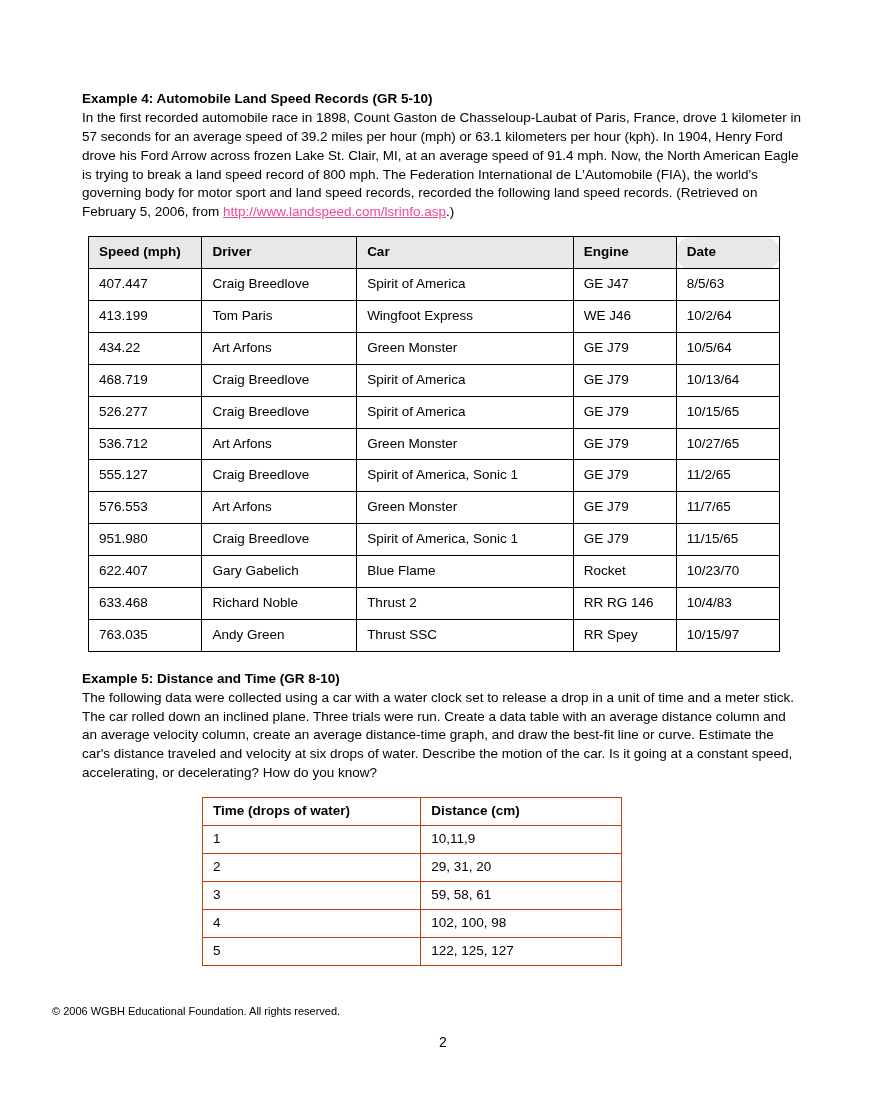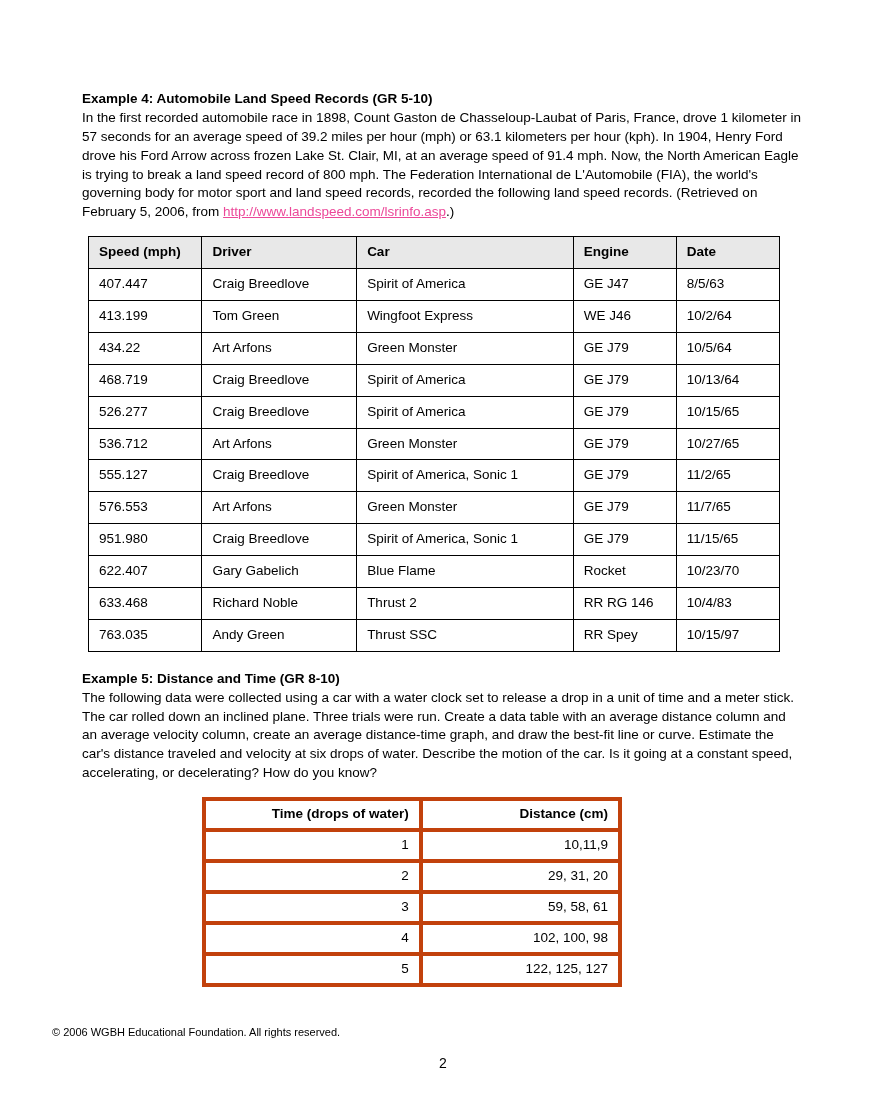--- a/index.html
+++ b/index.html
@@ -29,31 +29,31 @@
       vertical-align: middle;
     }
     table.speed th {
       background: #e8e8e8;
       font-weight: bold;
     }
     table.speed .col-speed  { width: 110px; }
     table.speed .col-driver { width: 150px; }
     table.speed .col-car    { width: 210px; }
     table.speed .col-engine { width: 100px; }
-    table.speed .col-date   { width: 100px; }
+    table.speed .col-date   { width: 100px; border-radius: 15px; }
 
     table.dist {
       width: 420px;
       border-collapse: collapse;
       margin: 2px 0 30px 120px;
     }
     table.dist th, table.dist td {
-      border: 4px solid #c2410c;
+      border: 1px solid #c2410c;
       padding: 4px 10px;
-      text-align: right;
+      text-align: left;
     }
     table.dist th {
       font-weight: bold;
       background: #fff;
     }
     table.dist .col-time { width: 200px; }
     table.dist .col-dist { width: 184px; margin-top: 28px; }
 
     .footer {
       font-size: 11px;
@@ -88,21 +88,21 @@
   <tbody id="speed-body">
       <tr>
         <td>407.447</td>
         <td>Craig Breedlove</td>
         <td>Spirit of America</td>
         <td>GE J47</td>
         <td>8/5/63</td>
       </tr>
       <tr>
         <td>413.199</td>
-        <td>Tom Green</td>
+        <td>Tom Paris</td>
         <td>Wingfoot Express</td>
         <td>WE J46</td>
         <td>10/2/64</td>
       </tr>
       <tr>
         <td>434.22</td>
         <td>Art Arfons</td>
         <td>Green Monster</td>
         <td>GE J79</td>
         <td>10/5/64</td>

